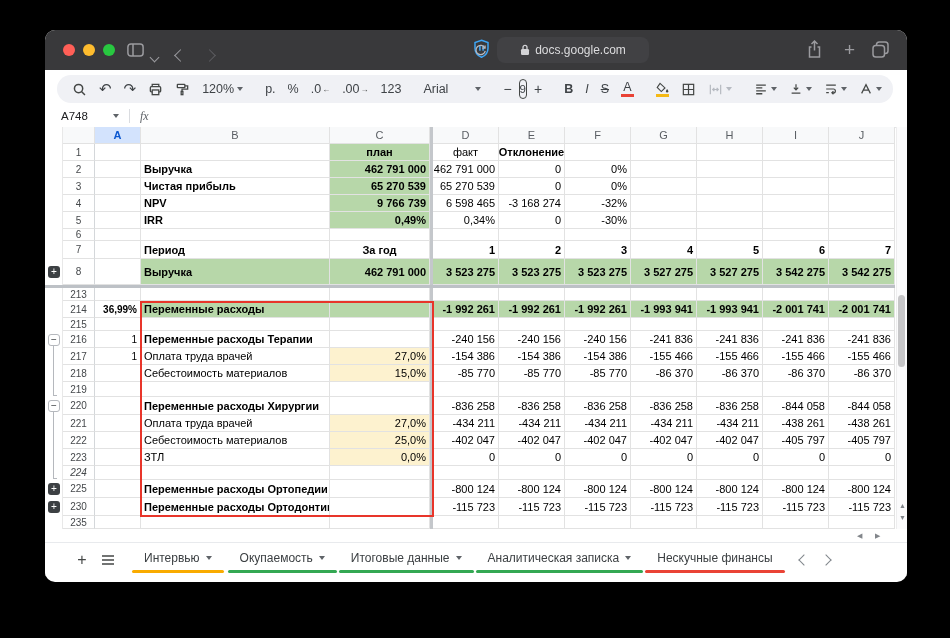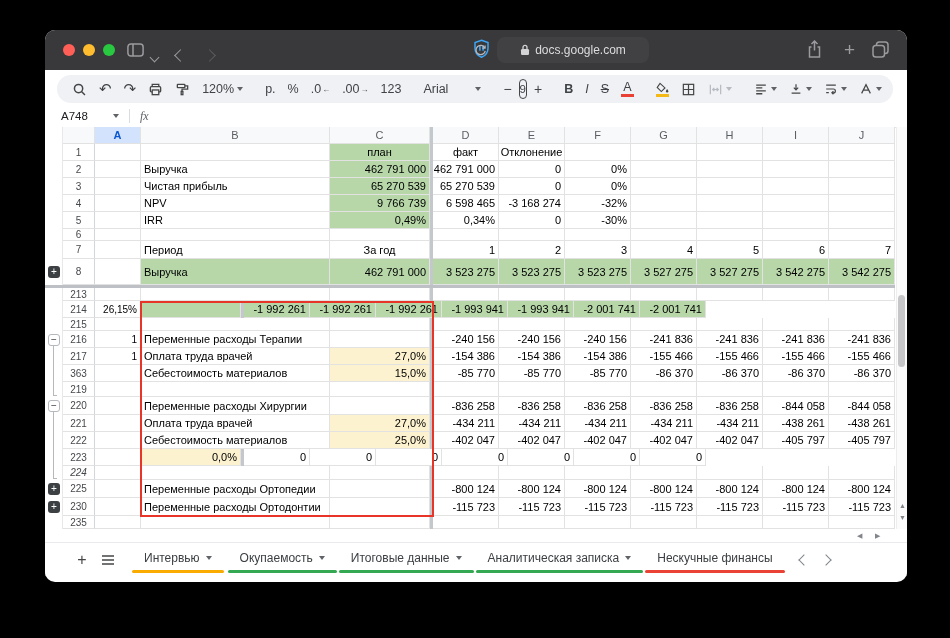--- a/index.html
+++ b/index.html
@@ -35,21 +35,21 @@
   .fbar{position:absolute;left:0;top:75px;right:0;height:22px;border-bottom:1px solid #e3e5e8;
     display:flex;align-items:center;font-size:11.5px;color:#202124;}
   .namebox{width:52px;padding-left:16px;}
   .fxsym{font-family:"Liberation Serif","DejaVu Serif",serif;font-style:italic;color:#5f6368;font-size:12px;}
   .fdiv{width:1px;height:14px;background:#dadce0;margin:0 10px;}
   
   #grid{position:absolute;left:0;top:97px;width:850px;background:#fff;}
   .row{display:flex;}
   .c{box-sizing:border-box;border-right:1px solid #e2e2e2;border-bottom:1px solid #e2e2e2;font-size:11px;
     display:flex;align-items:center;justify-content:flex-end;padding:0 3px;white-space:nowrap;overflow:hidden;color:#000;}
-  .c.left{justify-content:flex-start}.c.center{justify-content:center}.c.bold{font-weight:normal}
+  .c.left{justify-content:flex-start}.c.center{justify-content:center}.c.bold{font-weight:bold}
   .c.green{background:#b7d7a9}.c.yellow{background:#fdf2cf}
   .gcell{box-sizing:border-box;border-right:1px solid #e8e8e8;background:#fff;}
   .rhc{box-sizing:border-box;border-right:1px solid #d4d7da;border-bottom:1px solid #e2e2e2;background:#fff;
     font-size:10px;color:#45484b;display:flex;align-items:center;justify-content:center;}
   .acell{font-size:10px;}
   .vdivc{width:3px;background:#c4c7cb;}
   .hdr .c{background:#f8f9fa;color:#5a5e63;font-size:11px;}
   .hdr .selcol{background:#d3e3fd;color:#0b57d0;font-weight:bold;}
   .hdivider{height:3px;width:850px;background:#bdc1c6;}
   .redrect{position:absolute;border:2px solid #e8352a;box-sizing:border-box;pointer-events:none;}
@@ -395,21 +395,22 @@
         <div class="c" style="width: 66px; height: 13px;"></div>
         <div class="c" style="width: 66px; height: 13px;"></div>
         <div class="c" style="width: 66px; height: 13px;"></div>
         <div class="c" style="width: 66px; height: 13px;"></div>
         <div class="c" style="width: 66px; height: 13px;"></div>
         <div class="c" style="width: 66px; height: 13px;"></div>
       </div>
       <div class="row" style="height: 17px;">
         <div class="gcell" style="width: 18px; height: 17px;"></div>
         <div class="rhc" style="width: 32px; height: 17px;">214</div>
-        <div class="c bold acell" style="width: 46px; height: 17px;">26,15%</div>
+        <div class="c bold acell" style="width: 46px; height: 17px;">36,99%</div>
+        <div class="c left bold green" style="width: 189px; height: 17px;">Переменные расходы</div>
         <div class="c green" style="width: 100px; height: 17px;"></div>
         <div class="vdivc" style="width: 3px; height: 17px;"></div>
         <div class="c bold green" style="width: 66px; height: 17px;">-1 992 261</div>
         <div class="c bold green" style="width: 66px; height: 17px;">-1 992 261</div>
         <div class="c bold green" style="width: 66px; height: 17px;">-1 992 261</div>
         <div class="c bold green" style="width: 66px; height: 17px;">-1 993 941</div>
         <div class="c bold green" style="width: 66px; height: 17px;">-1 993 941</div>
         <div class="c bold green" style="width: 66px; height: 17px;">-2 001 741</div>
         <div class="c bold green" style="width: 66px; height: 17px;">-2 001 741</div>
       </div>
@@ -453,21 +454,21 @@
         <div class="c" style="width: 66px; height: 17px;">-154 386</div>
         <div class="c" style="width: 66px; height: 17px;">-154 386</div>
         <div class="c" style="width: 66px; height: 17px;">-154 386</div>
         <div class="c" style="width: 66px; height: 17px;">-155 466</div>
         <div class="c" style="width: 66px; height: 17px;">-155 466</div>
         <div class="c" style="width: 66px; height: 17px;">-155 466</div>
         <div class="c" style="width: 66px; height: 17px;">-155 466</div>
       </div>
       <div class="row" style="height: 17px;">
         <div class="gcell" style="width: 18px; height: 17px;"></div>
-        <div class="rhc" style="width: 32px; height: 17px;">363</div>
+        <div class="rhc" style="width: 32px; height: 17px;">218</div>
         <div class="c acell" style="width: 46px; height: 17px;"></div>
         <div class="c left" style="width: 189px; height: 17px;">Себестоимость материалов</div>
         <div class="c yellow" style="width: 100px; height: 17px;">15,0%</div>
         <div class="vdivc" style="width: 3px; height: 17px;"></div>
         <div class="c" style="width: 66px; height: 17px;">-85 770</div>
         <div class="c" style="width: 66px; height: 17px;">-85 770</div>
         <div class="c" style="width: 66px; height: 17px;">-85 770</div>
         <div class="c" style="width: 66px; height: 17px;">-86 370</div>
         <div class="c" style="width: 66px; height: 17px;">-86 370</div>
         <div class="c" style="width: 66px; height: 17px;">-86 370</div>
@@ -530,20 +531,21 @@
         <div class="c" style="width: 66px; height: 17px;">-402 047</div>
         <div class="c" style="width: 66px; height: 17px;">-402 047</div>
         <div class="c" style="width: 66px; height: 17px;">-402 047</div>
         <div class="c" style="width: 66px; height: 17px;">-405 797</div>
         <div class="c" style="width: 66px; height: 17px;">-405 797</div>
       </div>
       <div class="row" style="height: 17px;">
         <div class="gcell" style="width: 18px; height: 17px;"></div>
         <div class="rhc" style="width: 32px; height: 17px;">223</div>
         <div class="c acell" style="width: 46px; height: 17px;"></div>
+        <div class="c left" style="width: 189px; height: 17px;">ЗТЛ</div>
         <div class="c yellow" style="width: 100px; height: 17px;">0,0%</div>
         <div class="vdivc" style="width: 3px; height: 17px;"></div>
         <div class="c" style="width: 66px; height: 17px;">0</div>
         <div class="c" style="width: 66px; height: 17px;">0</div>
         <div class="c" style="width: 66px; height: 17px;">0</div>
         <div class="c" style="width: 66px; height: 17px;">0</div>
         <div class="c" style="width: 66px; height: 17px;">0</div>
         <div class="c" style="width: 66px; height: 17px;">0</div>
         <div class="c" style="width: 66px; height: 17px;">0</div>
       </div>

